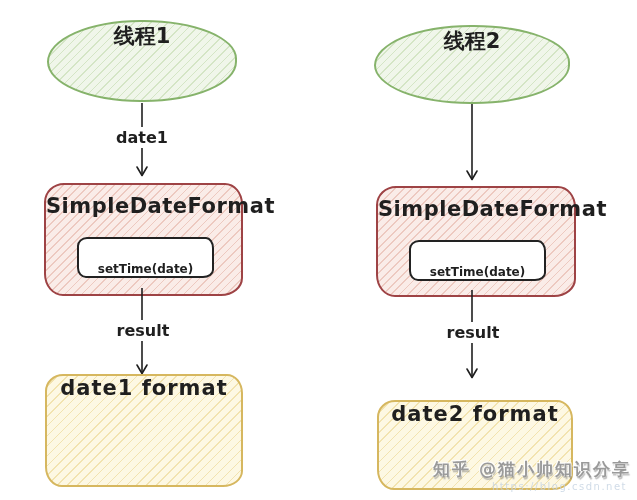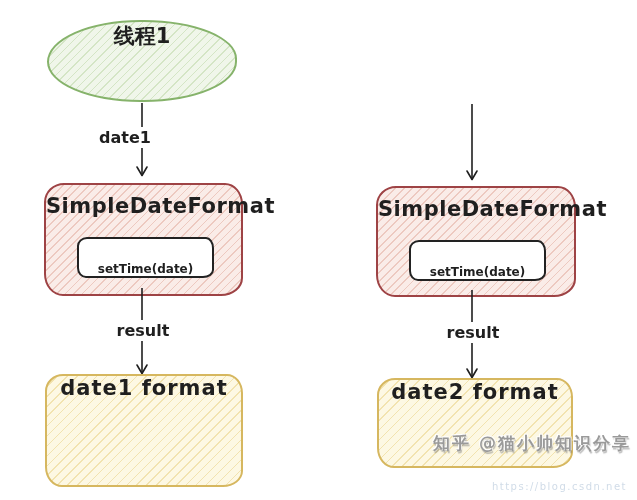--- a/index.html
+++ b/index.html
@@ -46,42 +46,42 @@
     font-size: 12px; font-weight: bold;
   }
 
   .yellowbox {
     border: 2px solid var(--yellow-stroke);
     border-radius: 18px 16px 20px 17px / 17px 19px 16px 20px;
     background: repeating-linear-gradient(135deg, var(--yellow-hatch) 0 1px, var(--yellow-fill) 1px 7px);
     font-size: 21px; font-weight: bold; letter-spacing: 1px;
   }
   .yel-left  { left: 45px;  top: 374px; width: 198px; height: 113px; }
-  .yel-right { left: 377px; top: 378px; width: 196px; height: 90px; }
+  .yel-right { left: 377px; top: 400px; width: 196px; height: 90px; }
 
   
   .arrow { position: absolute; color: var(--ink); }
   .a-l-in  { left: 134px; top: 103px; }
   .a-l-out { left: 134px; top: 288px; }
   .a-r-in  { left: 464px; top: 104px; }
   .a-r-out { left: 464px; top: 290px; }
   .arrow line, .arrow path { stroke: currentColor; stroke-width: 1.6; fill: none; stroke-linecap: round; stroke-linejoin: round; }
 
   .arrow-label {
     position: absolute; width: 80px; text-align: center;
     background: #fff; font-size: 16px; font-weight: 600; padding: 1px 0;
   }
-  .lbl-date1    { left: 85px; top: 127px; }
+  .lbl-date1    { left: 102px; top: 127px; }
   .lbl-result-l { left: 103px; top: 320px; }
   .lbl-date2    { left: 433px; top: 131px; }
   .lbl-result-r { left: 433px; top: 322px; }
 
   
   .watermark {
-    position: absolute; right: 6px; top: 432px;
+    position: absolute; right: 6px; top: 458px;
     font-size: 17px; font-weight: bold; letter-spacing: 2px;
     color: var(--watermark-gray);
     text-shadow: -1px -1px 0 rgba(255,255,255,0.95),
                   1px -1px 0 rgba(255,255,255,0.7),
                   1px  1.5px 1px rgba(110,110,110,0.45);
     white-space: nowrap;
   }
   .watermark-url {
     position: absolute; right: 10px; top: 481px;
     font-size: 10px; letter-spacing: 1.5px;
@@ -114,20 +114,23 @@
   <svg class="arrow a-l-out" width="16" height="87" viewBox="0 0 16 87">
     <line x1="8" y1="0" x2="8" y2="85"></line>
     <path d="M3 77 L8 85.5 L13 77"></path>
   </svg>
   <div class="arrow-label lbl-result-l">result</div>
 
   <div class="node yellowbox yel-left">
     <span>date1 format</span>
   </div>
 
+  <div class="node ellipse el-right">
+    <span>线程2</span>
+  </div>
 
   <svg class="arrow a-r-in" width="16" height="77" viewBox="0 0 16 77">
     <line x1="8" y1="0" x2="8" y2="75"></line>
     <path d="M3 67 L8 75.5 L13 67"></path>
   </svg>
 
   <div class="redbox red-right">
     <div class="red-title">SimpleDateFormat</div>
     <div class="whitebox">
       <span>setTime(date)</span>

